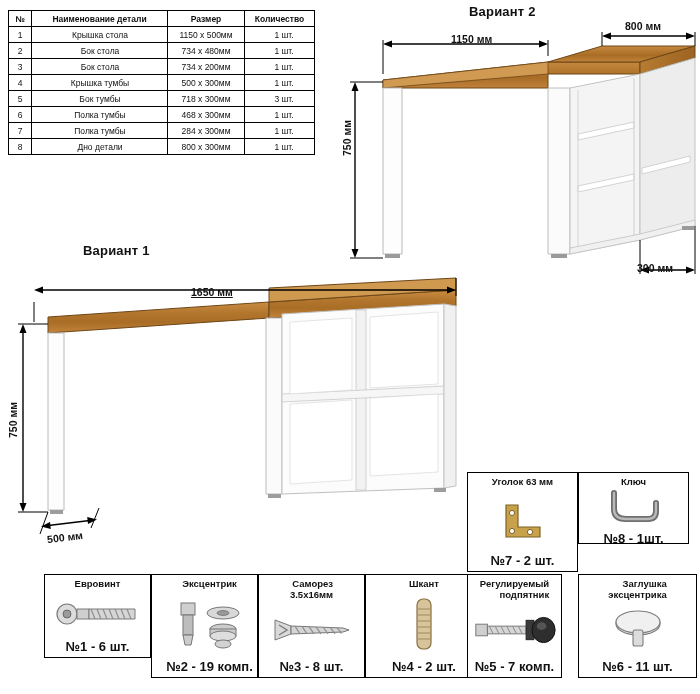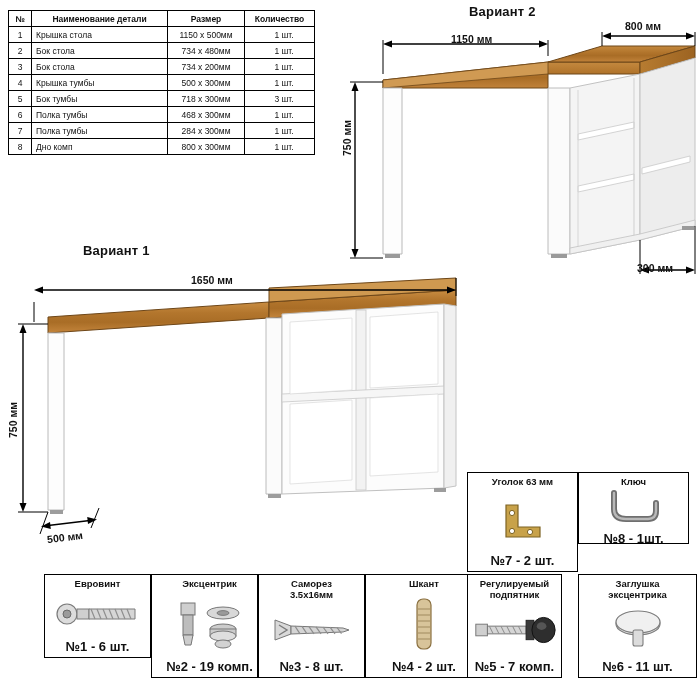--- a/index.html
+++ b/index.html
@@ -21,42 +21,42 @@
   }
   #parts-table th,#parts-table td{
     border:1px solid #000;
     padding:1px 3px;
     height:13px;
     line-height:12px;
     background:#fff;
   }
   #parts-table th{font-weight:bold;text-align:center;font-size:8.5px;}
   #parts-table td.num{text-align:center;width:16px;}
-  #parts-table td.name{width:128px;text-align:left;padding-left:4px;}
+  #parts-table td.name{width:128px;text-align:center;padding-left:4px;}
   #parts-table td.size{width:70px;text-align:center;}
   #parts-table td.qty{width:54px;text-align:center;padding-left:12px;}
 
   
   .variant-title{
     font-size:13px;font-weight:bold;letter-spacing:.2px;
   }
   .dimtext{font-size:10.5px;font-weight:bold;white-space:nowrap;}
   .dimtext.vert{
     writing-mode:vertical-rl;transform:rotate(180deg);
   }
 
   
   .hw-cell{
     border:1px solid #000;
     box-sizing:border-box;
     background:#fff;
     display:flex;flex-direction:column;align-items:center;justify-content:space-between;
     padding:3px 2px 3px 2px;
   }
-  .hw-title{font-size:9.5px;font-weight:bold;text-align:center;line-height:11px;}
+  .hw-title{font-size:9.5px;font-weight:bold;text-align:right;line-height:11px;}
   .hw-qty{font-size:13px;font-weight:bold;text-align:center;}
   .hw-art{flex:1;display:flex;align-items:center;justify-content:center;width:100%;}
 </style>
 </head>
 <body>
 
 <table class="abs" id="parts-table">
   <thead>
     <tr>
       <th>№</th>
@@ -103,21 +103,21 @@
       <td class="qty">1 шт.</td>
     </tr>
     <tr>
       <td class="num">7</td>
       <td class="name">Полка тумбы</td>
       <td class="size">284 х 300мм</td>
       <td class="qty">1 шт.</td>
     </tr>
     <tr>
       <td class="num">8</td>
-      <td class="name">Дно комп</td>
+      <td class="name">Дно детали</td>
       <td class="size">800 х 300мм</td>
       <td class="qty">1 шт.</td>
     </tr>
   </tbody>
 </table>
 
 <div class="abs variant-title" style="left:469px;top:4px;">Вариант 2</div>
 
 <svg class="abs" style="left:330px;top:26px;" width="370" height="260">
   <defs>
@@ -238,21 +238,21 @@
   <polygon points="19,62 15.5,71 22.5,71" fill="#000"></polygon>
   <polygon points="19,250 15.5,241 22.5,241" fill="#000"></polygon>
 
   <line x1="44" y1="250" x2="36" y2="272" stroke="#000" stroke-width="1"></line>
   <line x1="95" y1="246" x2="87" y2="266" stroke="#000" stroke-width="1"></line>
   <line x1="40" y1="264" x2="90" y2="258" stroke="#000" stroke-width="1.4"></line>
   <polygon points="37,264.5 46,260 46.8,267" fill="#000"></polygon>
   <polygon points="93,257.5 84,262 83.2,255" fill="#000"></polygon>
 </svg>
 
-<div class="abs dimtext" style="left:191px;top:274px;">1650 мм</div>
+<div class="abs dimtext" style="left:191px;top:286px;text-decoration:underline;">1650 мм</div>
 <div class="abs dimtext vert" style="left:7px;top:402px;">750 мм</div>
 <div class="abs dimtext" style="left:47px;top:531px;transform:rotate(-7deg);">500 мм</div>
 
 <div class="abs hw-cell" style="left:467px;top:472px;width:111px;height:100px;">
   <div class="hw-title">Уголок 63 мм</div>
   <div class="hw-art">
     <svg width="46" height="42" viewBox="0 0 46 42">
       <polygon points="6,6 18,6 18,28 40,28 40,38 6,38" fill="#c8a24a" stroke="#7d6323" stroke-width="1.2"></polygon>
       <circle cx="12" cy="14" r="2.6" fill="#fff" stroke="#7d6323" stroke-width="1"></circle>
       <circle cx="12" cy="32" r="2.6" fill="#fff" stroke="#7d6323" stroke-width="1"></circle>

